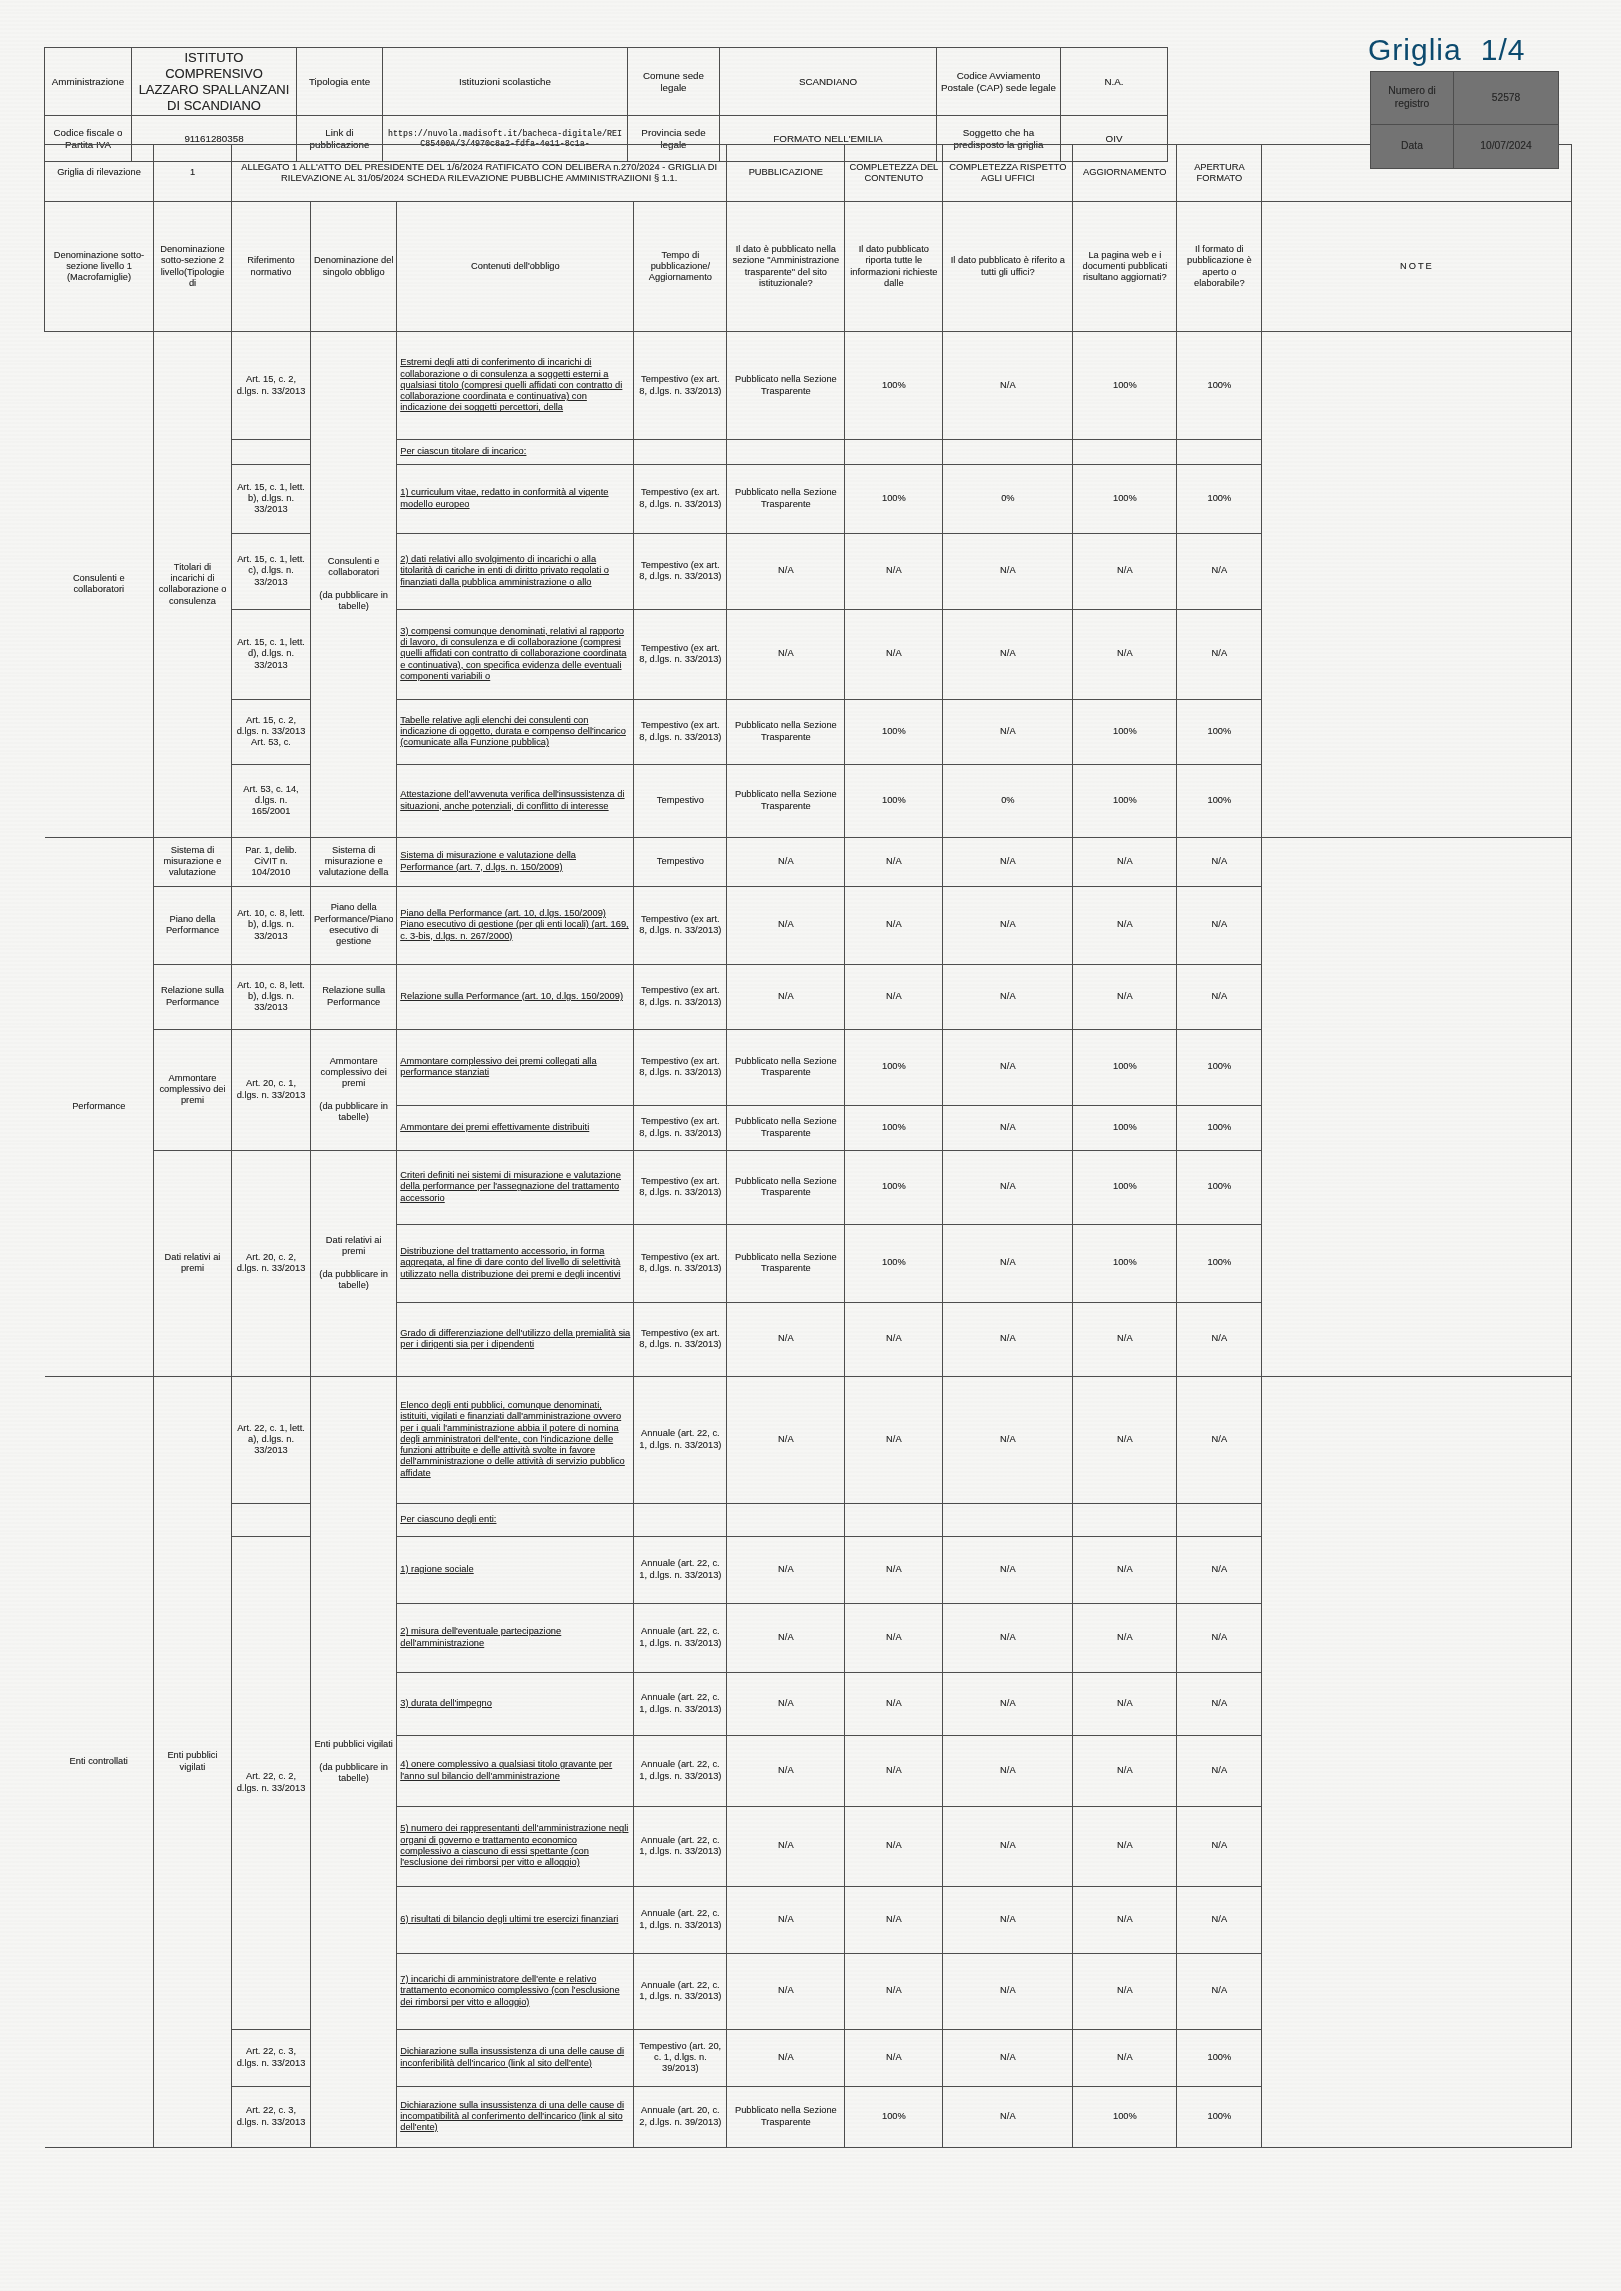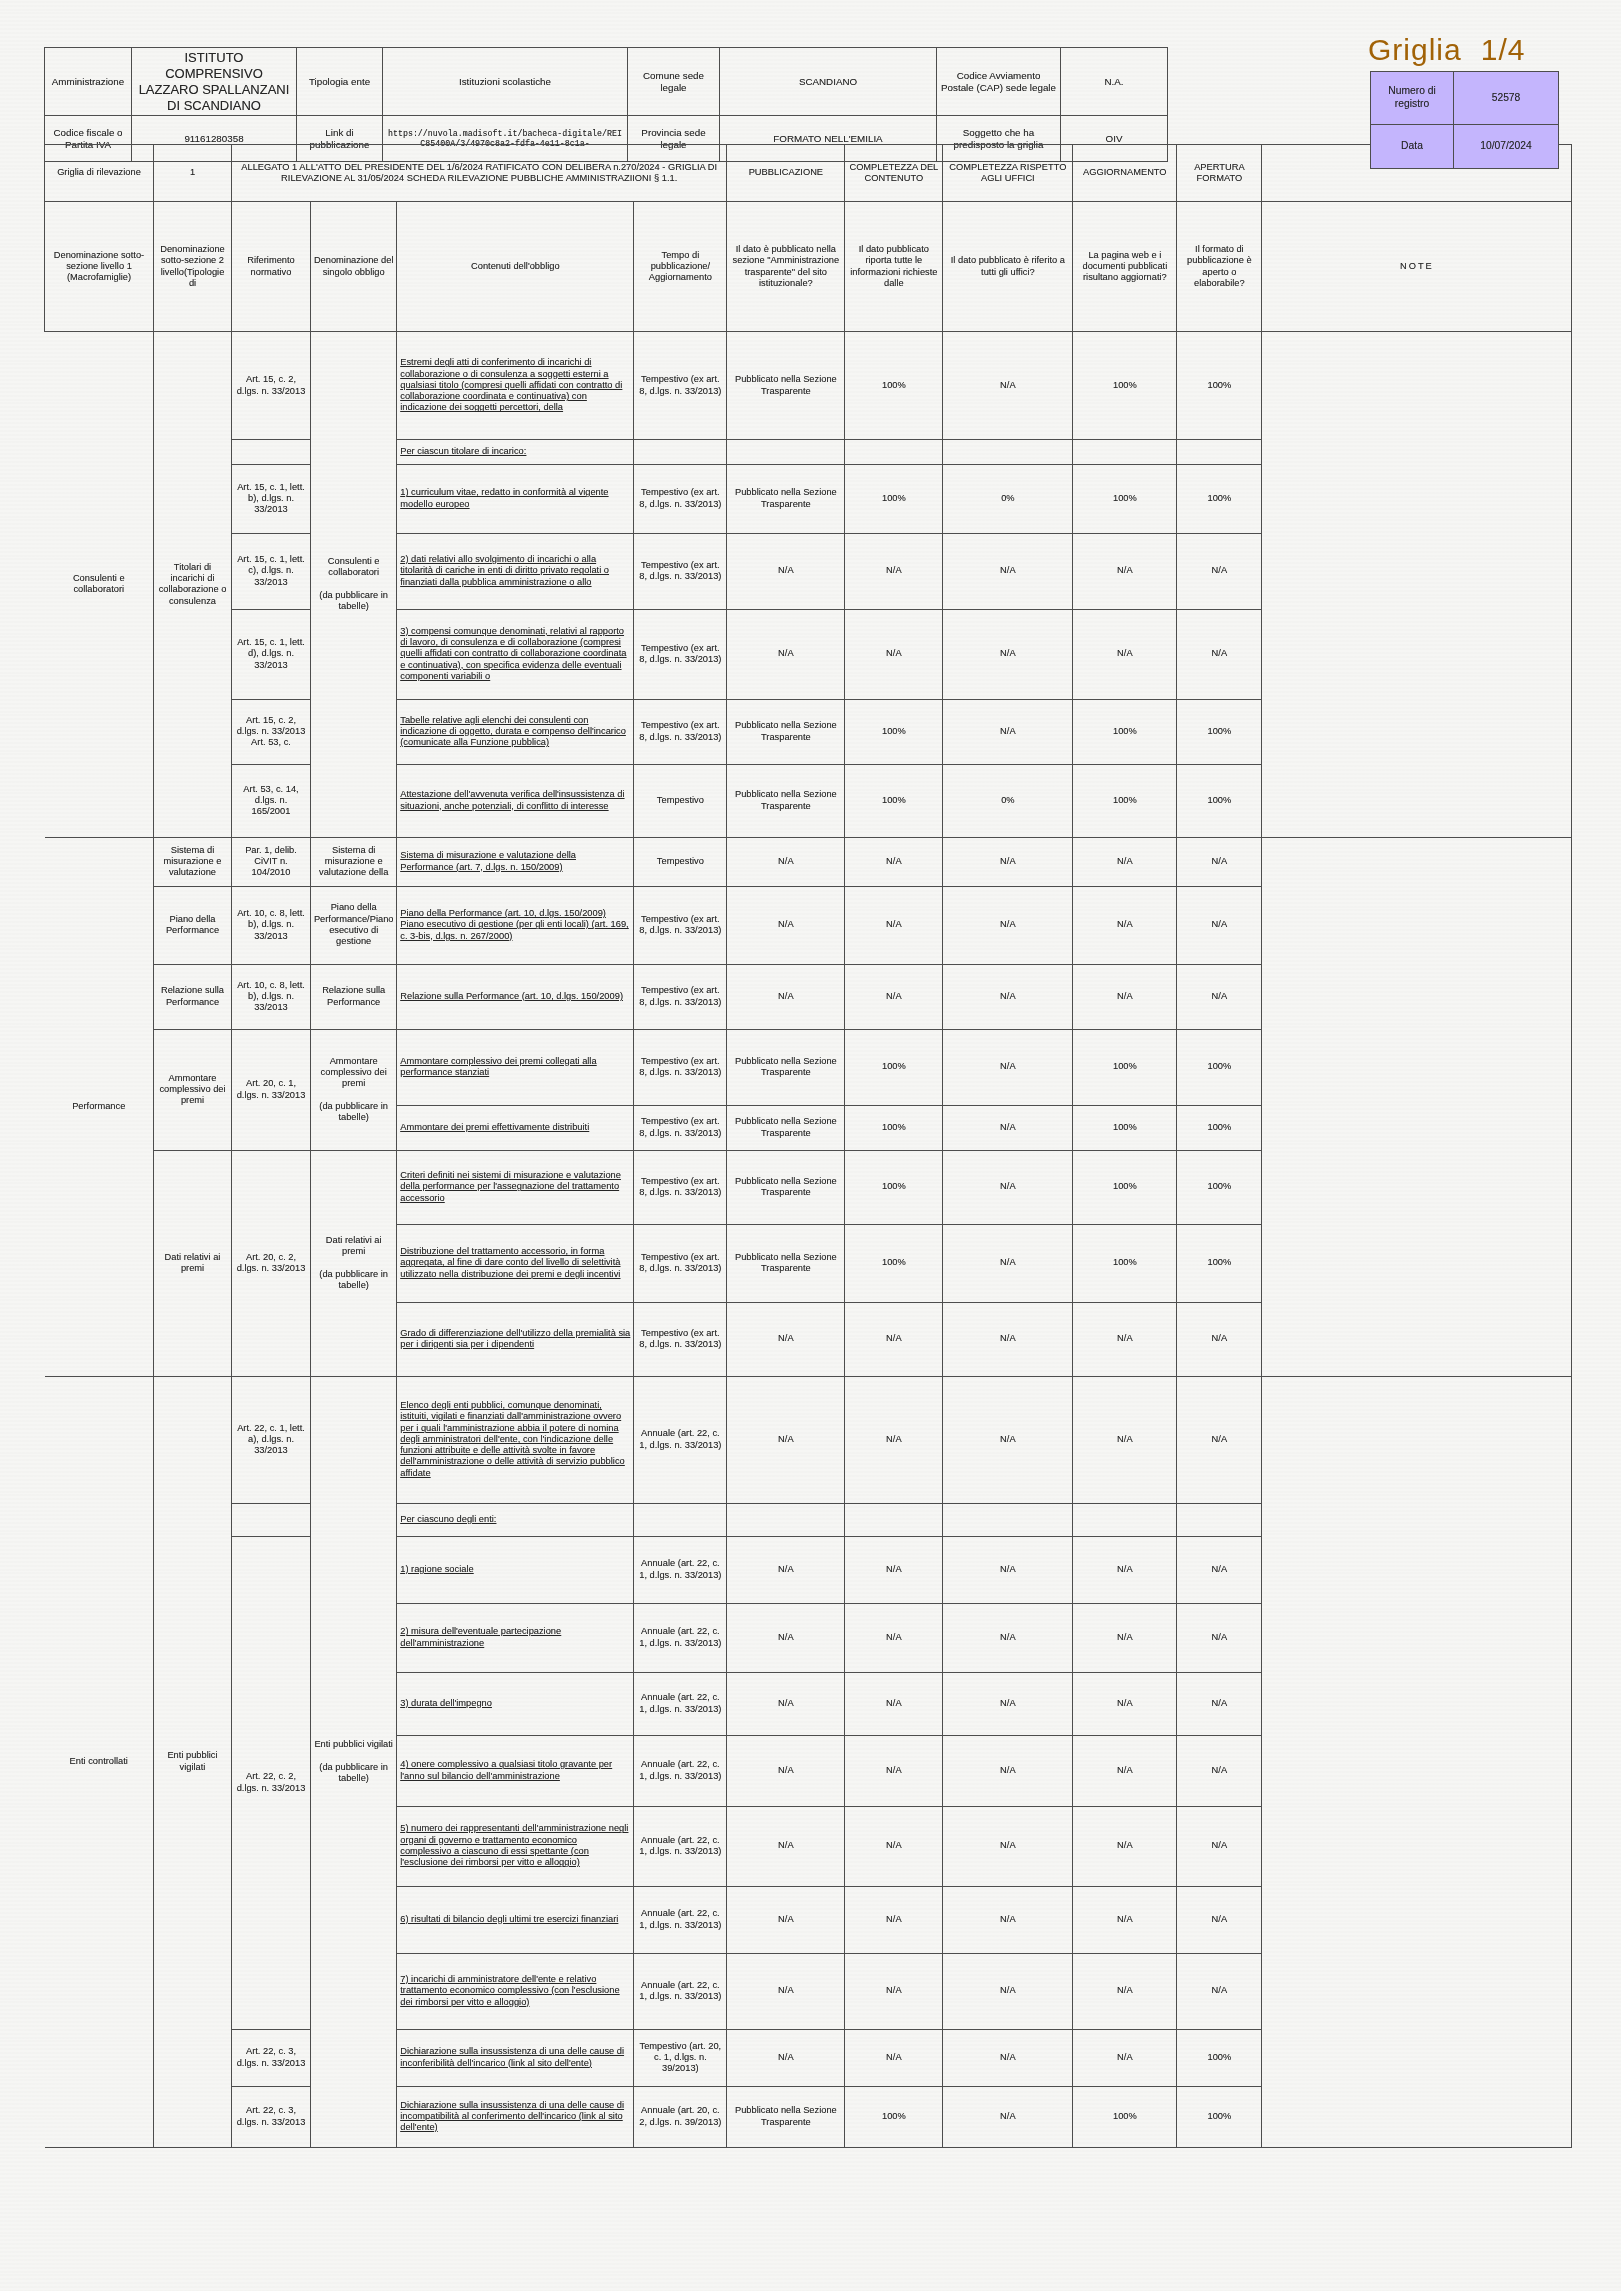--- a/index.html
+++ b/index.html
@@ -7,39 +7,39 @@
     width:1621px;height:2292px;position:relative;
     background:#f6f6f4;
     background-image:repeating-linear-gradient(0deg, rgba(0,0,0,0.012) 0 2px, rgba(255,255,255,0.01) 2px 3.9px);
     font-family:"Liberation Sans", sans-serif;
     color:#262626;
     -webkit-font-smoothing:antialiased;
   }
   .abs{position:absolute;}
   
   #page-title{
-    left:1368px;top:33px;font-size:30px;color:#a16207;word-spacing:9.8px;letter-spacing:1px;
+    left:1368px;top:33px;font-size:30px;color:#0c4a6e;word-spacing:9.8px;letter-spacing:1px;
   }
   
   table{border-collapse:collapse;table-layout:fixed;}
   td{
     border:1px solid #4d4d4d;
     vertical-align:middle;text-align:center;
     padding:2px 2.9px;overflow:hidden;
     font-size:9.8px;line-height:1.22;
     text-shadow:0 0 0.5px rgba(40,40,40,.4);
   }
   .pre{white-space:pre-line;}
   
   #info-table{left:44px;top:47px;}
   #info-table td{font-size:9.8px;}
   #info-table .org{font-size:13px;}
   #info-table .link{font-size:8.3px;word-break:break-all;line-height:1.25;font-family:Liberation Mono, monospace;}
   
-  #registro-table{left:1370px;top:71px;background:#c4b5fd;z-index:5;}
+  #registro-table{left:1370px;top:71px;background:#737373;z-index:5;}
   #registro-table td{font-size:10.3px;}
   
   #main-table{left:44px;top:144px;}
   #main-table td{font-size:9.3px;}
   tr.hdr1 td{height:52px;font-size:9.3px;}
   tr.hdr2 td{height:125px;font-size:9.3px;}
   td.noleft{border-left:none;}
   td.c-cont{text-align:left;text-decoration:underline;}
   td.c-note{border-right:1px solid #4d4d4d;}
   td.note-h{font-size:8.8px;letter-spacing:2px;}

